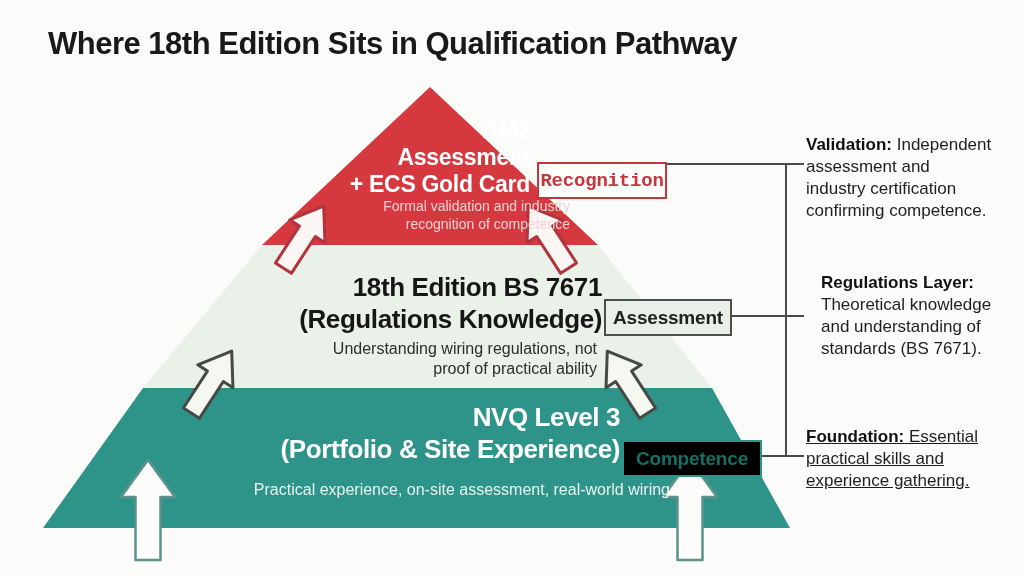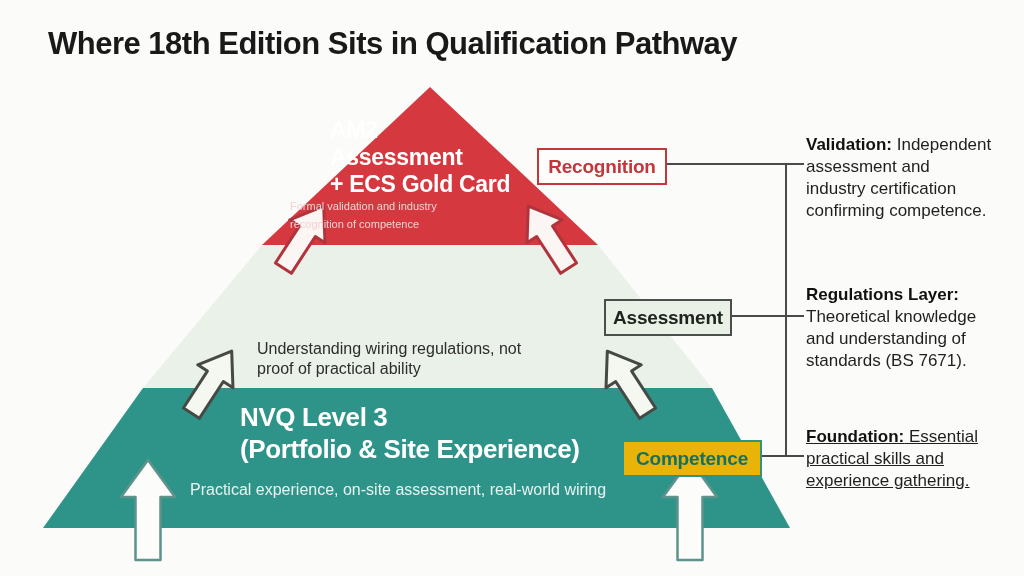--- a/index.html
+++ b/index.html
@@ -4,47 +4,47 @@
 <style>
   html,body{margin:0;padding:0;}
   body{font-family:"Liberation Sans",sans-serif;background:#ffffff;}
   #stage{position:relative;width:1024px;height:576px;background:#FBFBF9;overflow:hidden;}
 
   #title{position:absolute;left:0;top:26px;width:1024px;text-align:left;
          font-size:31px;font-weight:700;color:#191919;letter-spacing:-0.5px;margin-left:48px;}
 
   #pyramid-svg{position:absolute;left:0;top:0;}
 
-  .band-text{position:absolute;text-align:left;white-space:pre-line;}
+  .band-text{position:absolute;text-align:right;white-space:pre-line;}
   #top-heading{left:330px;top:117px;width:200px;font-size:23px;font-weight:700;
                color:#ffffff;line-height:27px;letter-spacing:-0.3px;}
-  #top-subtitle{left:290px;top:197px;width:280px;font-size:11px;color:#F2D2D4;line-height:18px;}
+  #top-subtitle{left:290px;top:197px;width:280px;font-size:14px;color:#F2D2D4;line-height:18px;}
 
   #middle-heading{left:252px;top:271px;width:350px;font-size:26px;font-weight:700;
                   color:#161616;line-height:32px;letter-spacing:-0.4px;}
   #middle-subtitle{left:257px;top:339px;width:340px;font-size:16px;color:#2d2d2d;line-height:20px;}
 
   #bottom-heading{left:240px;top:401px;width:380px;font-size:26px;font-weight:700;
                   color:#ffffff;line-height:32px;letter-spacing:-0.4px;}
   #bottom-subtitle{left:190px;top:480px;width:480px;font-size:16px;color:#E8F3F0;line-height:20px;}
 
   .tag-box{position:absolute;display:flex;align-items:center;justify-content:center;
            font-size:19px;font-weight:700;letter-spacing:-0.2px;}
-  #tag-recognition{left:537px;top:148px;width:126px;height:33px;
-                   background:#FDFDFC;border:2px solid #C4353C;color:#C4353C;}
+  #tag-recognition{left:537px;top:162px;width:126px;height:33px;
+                   background:#FDFDFC;border:2px solid #C4353C;color:#C4353C;font-family:Liberation Mono, monospace;}
   #tag-knowledge{left:604px;top:299px;width:124px;height:33px;
                  background:#E9F0E5;border:2px solid #4A4F4C;color:#20241F;}
   #tag-competence{left:622px;top:440px;width:136px;height:33px;
-                  background:#eab308;border:2px solid #2F9488;color:#147064;}
+                  background:#000000;border:2px solid #2F9488;color:#147064;}
 
   .annotation{position:absolute;left:806px;width:200px;font-size:17px;line-height:22px;color:#1F1F1F;}
   .annotation .lead{font-weight:700;color:#111111;}
   .annotation .rest{white-space:pre-line;}
   #annotation-validation{top:134px;}
-  #annotation-regulations{top:284px;}
+  #annotation-regulations{top:272px;margin-left:15px;}
   #annotation-foundation{top:426px;text-decoration:underline;}
 </style>
 </head>
 <body>
 
 <div id="stage">
 
   <div id="title">Where 18th Edition Sits in Qualification Pathway</div>
 
   <svg id="pyramid-svg" width="1024" height="576" viewBox="0 0 1024 576">
@@ -69,20 +69,22 @@
     <path d="M 0 -50 L 27 -13 L 12.5 -13 L 12.5 50 L -12.5 50 L -12.5 -13 L -27 -13 Z" transform="translate(148,510)" fill="#FCFDFB" stroke="#5E938B" stroke-width="2.5" stroke-linejoin="round"></path>
     <path d="M 0 -50 L 27 -13 L 12.5 -13 L 12.5 50 L -12.5 50 L -12.5 -13 L -27 -13 Z" transform="translate(690,510)" fill="#FCFDFB" stroke="#5E938B" stroke-width="2.5" stroke-linejoin="round"></path>
   </svg>
 
   <div id="top-heading" class="band-text">AM2
 Assessment
 + ECS Gold Card</div>
   <div id="top-subtitle" class="band-text">Formal validation and industry
 recognition of competence</div>
 
+  <div id="middle-heading" class="band-text">18th Edition BS 7671
+(Regulations Knowledge)</div>
   <div id="middle-subtitle" class="band-text">Understanding wiring regulations, not
 proof of practical ability</div>
 
   <div id="bottom-heading" class="band-text">NVQ Level 3
 (Portfolio &amp; Site Experience)</div>
   <div id="bottom-subtitle" class="band-text">Practical experience, on-site assessment, real-world wiring</div>
 
   <div id="tag-recognition" class="tag-box">Recognition</div>
   <div id="tag-knowledge" class="tag-box">Assessment</div>
   <div id="tag-competence" class="tag-box">Competence</div>

